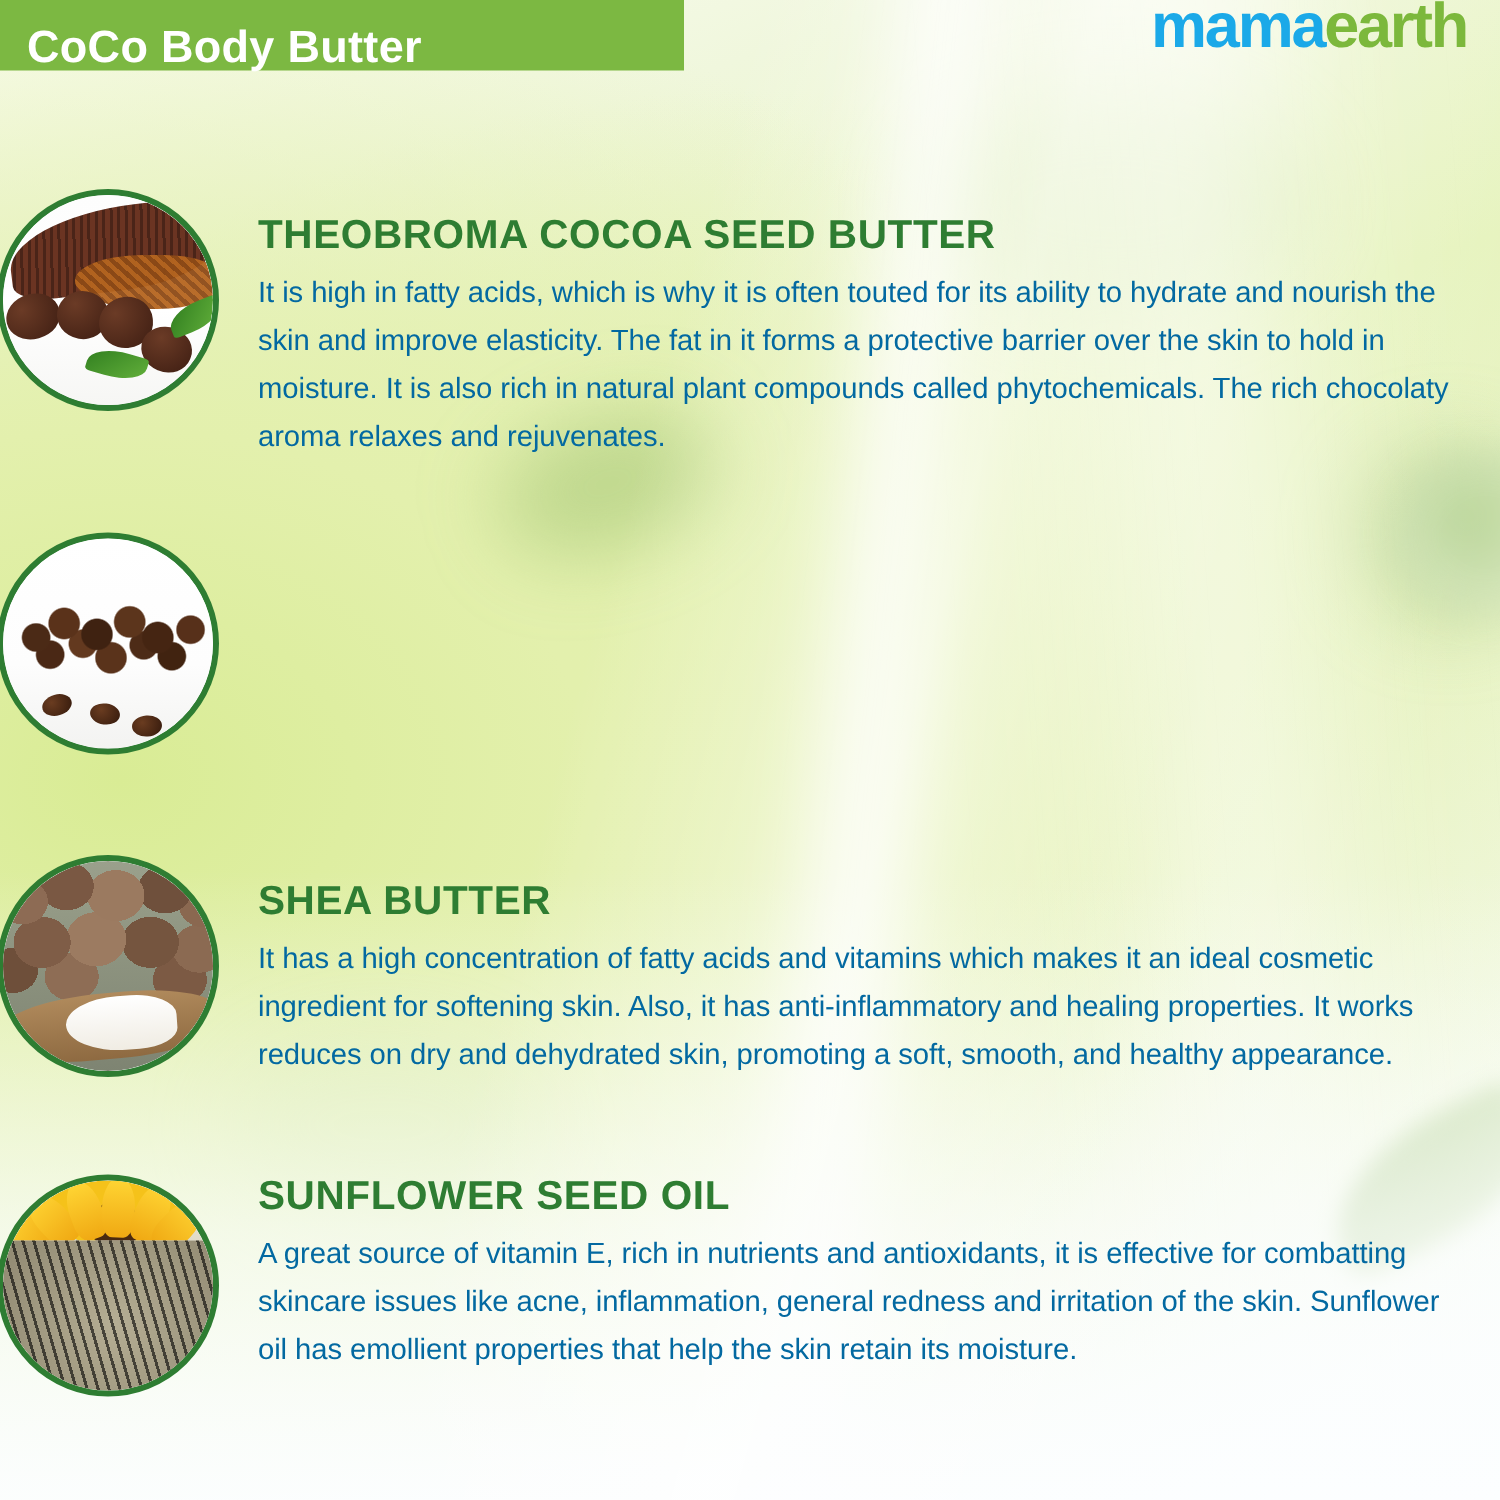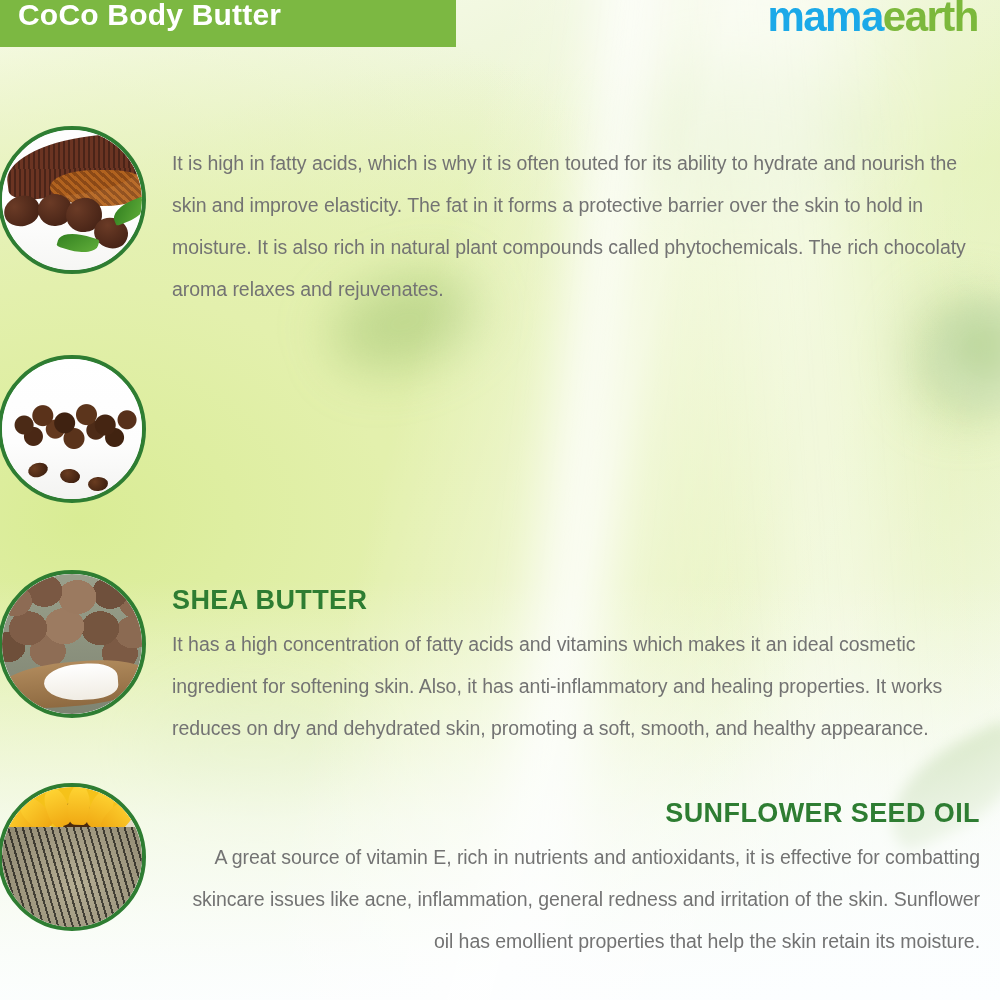--- a/index.html
+++ b/index.html
@@ -50,21 +50,21 @@
   }
   .leaf-shape2{
     position:absolute;left:930px;top:300px;width:120px;height:110px;
     background:radial-gradient(circle at 40% 40%,#b7d497,#d9e8c2 70%,rgba(217,232,194,0));
     border-radius:50%;filter:blur(12px);opacity:.8;
   }
 
   
   .title-bar{
     position:absolute;left:0;top:0;width:456px;height:47px;
-    background:#7cb842;display:flex;align-items:flex-start;
+    background:#7cb842;display:flex;align-items:flex-end;
   }
   .title-text{
     color:#ffffff;font-size:30px;font-weight:700;letter-spacing:.2px;
     padding-left:18px;line-height:1;white-space:nowrap;
   }
   .logo{
     position:absolute;right:22px;top:-4px;
     font-size:42px;font-weight:800;letter-spacing:-1.5px;line-height:1;
     white-space:nowrap;
   }
@@ -184,27 +184,27 @@
     background-blend-mode:multiply,normal;
   }
 
   
   .body-col{position:absolute;left:172px;}
   .heading{
     color:#2e7d32;font-size:27px;font-weight:800;letter-spacing:.4px;
     line-height:1.1;margin:0 0 7px 0;white-space:nowrap;
   }
   .para{
-    color:#737373;font-size:19.5px;line-height:42px;margin:0;
+    color:#0369a1;font-size:19.5px;line-height:32px;margin:0;
     font-weight:400;letter-spacing:-.05px;
   }
   .sec-1 .body-col{top:16px;width:800px;}
   .sec-2 .body-col{top:6px;width:740px;}
   .sec-3 .body-col{top:16px;width:800px;}
-  .sec-4 .body-col{top:16px;width:808px;text-align:right;}
+  .sec-4 .body-col{top:0px;width:808px;}
 </style>
 </head>
 <body>
 
 <div class="canvas">
 
   <div class="bg-base"></div>
   <div class="blob b3"></div>
   <div class="blob b1"></div>
   <div class="blob b2"></div>
@@ -229,20 +229,21 @@
         <div class="powder"></div>
         <div class="bean bn1"></div>
         <div class="bean bn2"></div>
         <div class="bean bn3"></div>
         <div class="bean bn4"></div>
         <div class="lf lf1"></div>
         <div class="lf lf2"></div>
       </div>
     </div>
     <div class="body-col">
+      <h2 class="heading">THEOBROMA COCOA SEED BUTTER</h2>
       <p class="para">It is high in fatty acids, which is why it is often touted for its ability to hydrate and nourish the skin and improve elasticity. The fat in it forms a protective barrier over the skin to hold in moisture. It is also rich in natural plant compounds called phytochemicals. The rich chocolaty aroma relaxes and rejuvenates.</p>
     </div>
   </div>
 
   <div class="section sec-2">
     <div class="circle">
       <div class="ph ph-coffee">
         <div class="cpile"></div>
         <div class="cb cb1"></div>
         <div class="cb cb2"></div>

